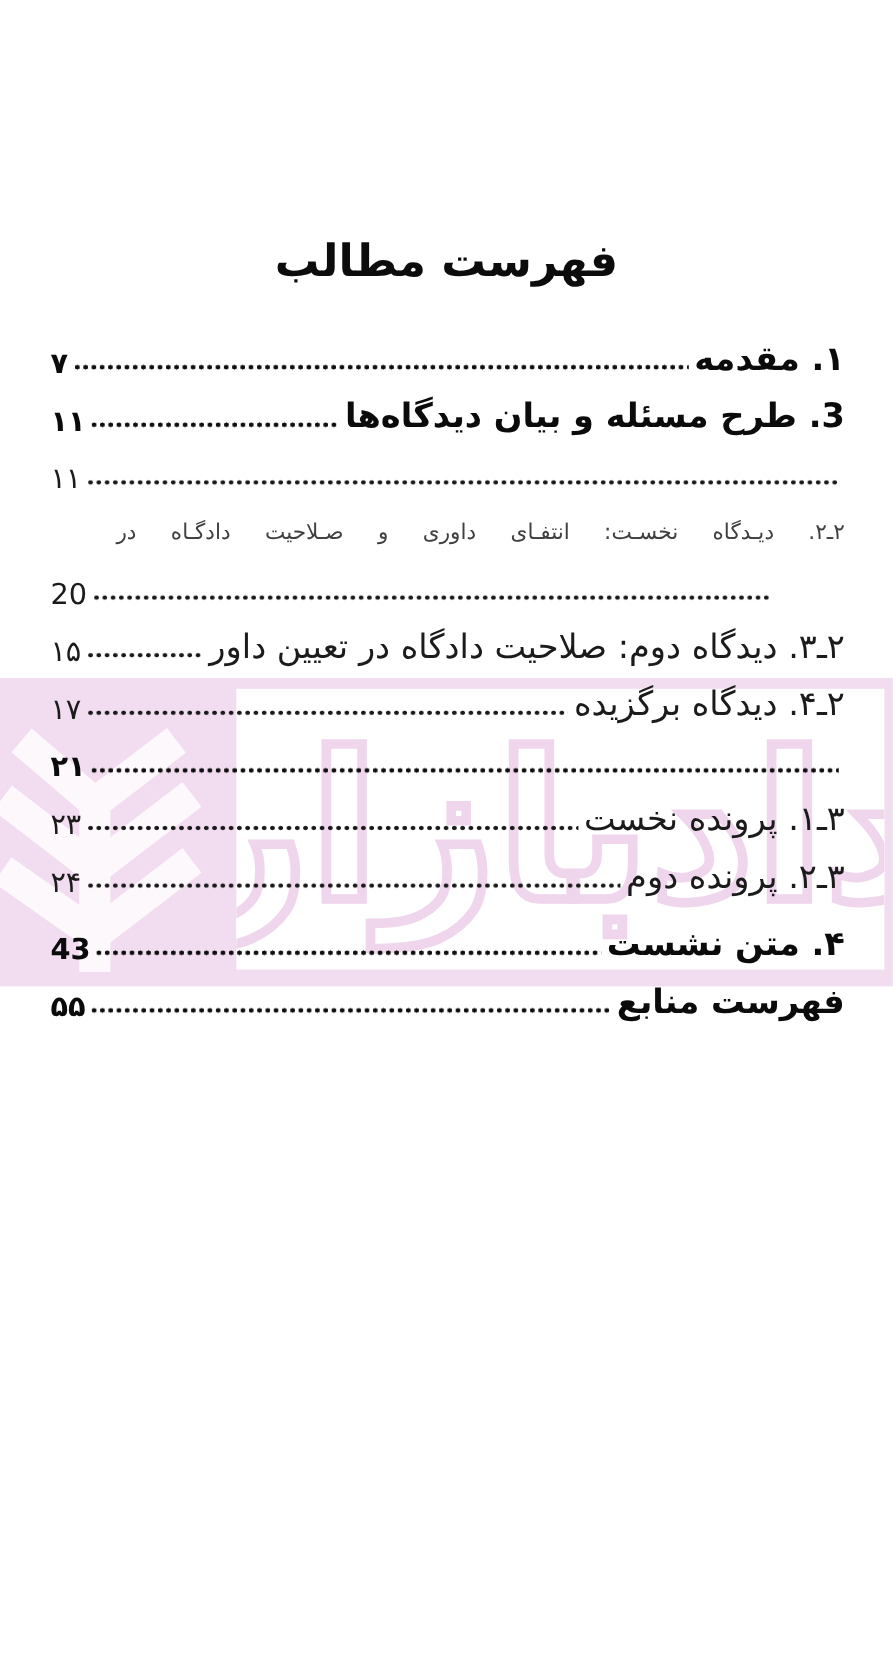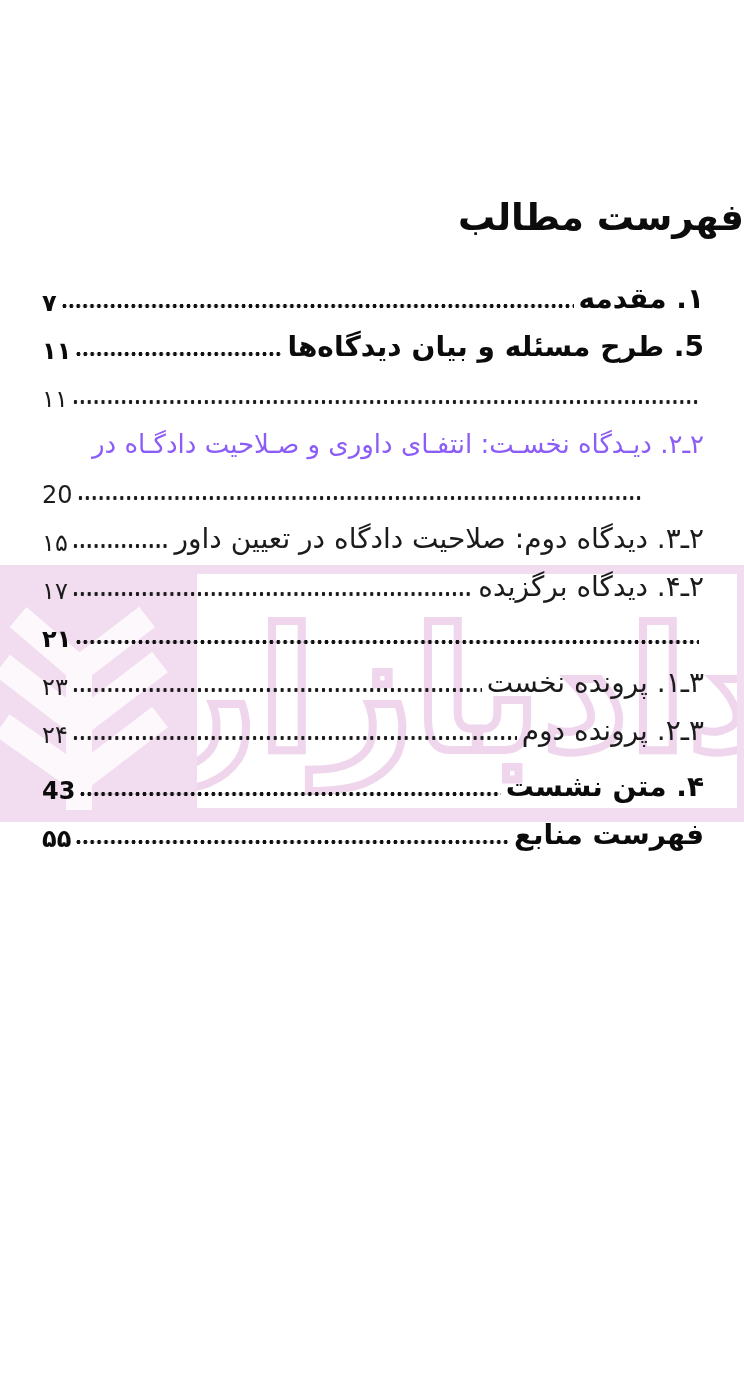--- a/index.html
+++ b/index.html
@@ -28,21 +28,21 @@
     white-space:nowrap; direction:rtl;
     color:#ffffff;
     -webkit-text-stroke:8px #efd6ec;
     text-stroke:8px #efd6ec;
   }
   .wm-logo { position:absolute; left:0; top:0; width:197px; height:257px; }
 
   
   .title {
     position:absolute; top:196px; left:0; right:0; z-index:2;
-    text-align:right;
+    text-align:center;
     font-size:37px; font-weight:900; color:#0c0c0c;
     letter-spacing:-1px;
   }
 
   
   .toc {
     position:absolute; top:276px; left:42px; right:40px; z-index:2;
     direction:rtl;
   }
   .row { display:flex; align-items:flex-end; height:48px; direction:rtl; }
@@ -55,23 +55,23 @@
     background-image:radial-gradient(circle, #1a1a1a 1.75px, transparent 2.05px);
     background-size:6.9px 8px; background-repeat:repeat-x; background-position:left bottom;
     min-width:10px;
   }
   .pg { font-size:24px; padding-bottom:7px; white-space:nowrap; color:#1b1b1b; }
   .row.bold .lbl, .row.bold .pg { font-weight:bold; color:#0b0b0b; }
   .row.bold .dots { background-image:radial-gradient(circle, #0f0f0f 1.85px, transparent 2.15px); }
 
   
   .row-wrap-1 {
-    height:48px; direction:rtl; font-size:26px; line-height:48px;
+    height:48px; direction:rtl; font-size:18px; line-height:48px;
     text-align:justify; text-align-last:justify;
-    padding-left:55px; white-space:nowrap; color:#8b5cf6;
+    padding-left:55px; white-space:nowrap; color:#404040;
     overflow:hidden;
   }
   .row-wrap-2 { padding-right:57px; }
 
   .gap-before { margin-top:8px; }
 </style>
 </head>
 <body>
 
 <div class="page">
@@ -97,21 +97,21 @@
 
   <div class="toc">
 
     <div class="row bold">
       <span class="lbl">۱. مقدمه</span>
       <span class="dots"></span>
       <span class="pg">۷</span>
     </div>
 
     <div class="row bold">
-      <span class="lbl">5. طرح مسئله و بیان دیدگاه‌ها</span>
+      <span class="lbl">3. طرح مسئله و بیان دیدگاه‌ها</span>
       <span class="dots"></span>
       <span class="pg">۱۱</span>
     </div>
 
     <div class="row">
       <span class="dots"></span>
       <span class="pg">۱۱</span>
     </div>
 
     <div class="row-wrap-1">۲ـ۲. دیـدگاه نخسـت: انتفـای داوری و صـلاحیت دادگـاه در</div>

